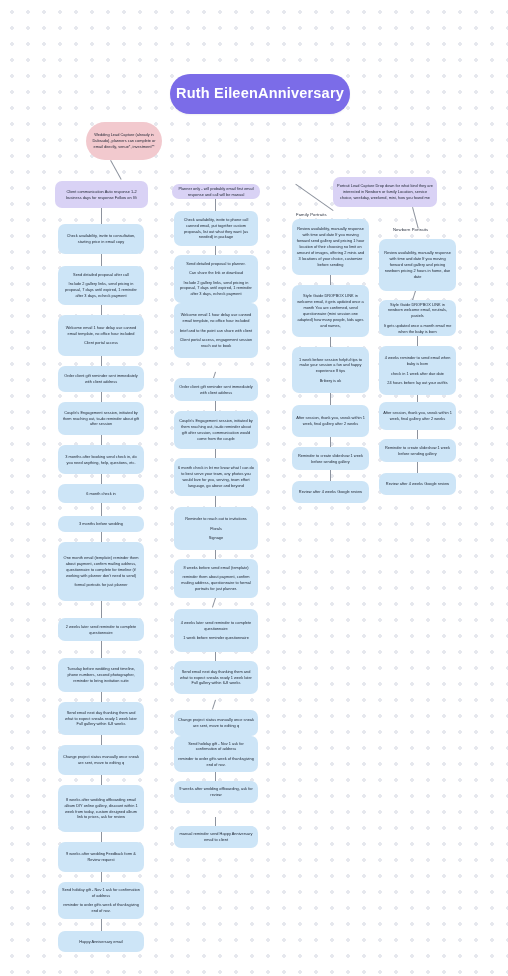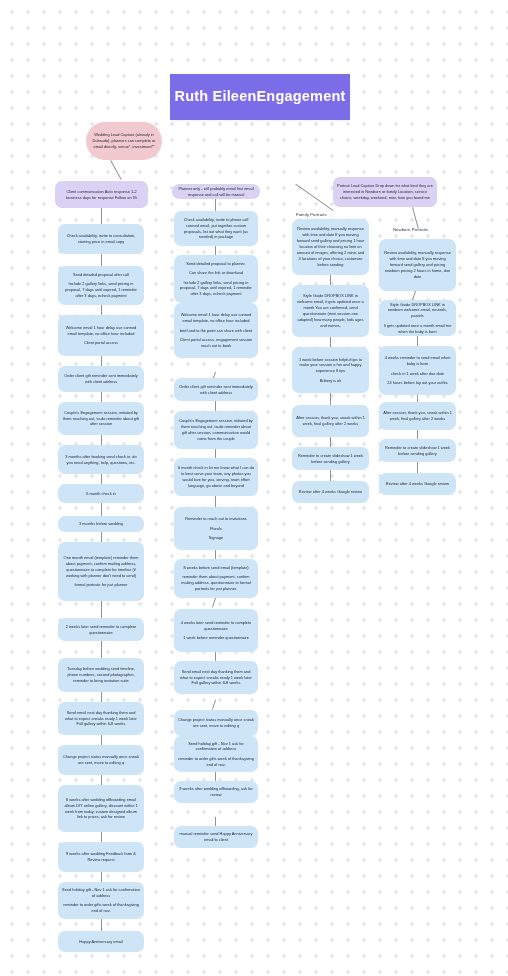--- a/index.html
+++ b/index.html
@@ -10,22 +10,22 @@
     background-size:16px 16px;
     background-position:4px 4px;
     font-family:"Liberation Sans","DejaVu Sans",sans-serif;
     position:relative;overflow:hidden;
     -webkit-font-smoothing:antialiased;
   }
   .canvas{position:absolute;inset:0;}
 
   
   .title-card{
-    position:absolute;left:170px;top:74px;width:180px;height:46px;
-    background:#7b6ce8;border-radius:0;
+    position:absolute;left:170px;top:74px;width:180px;height:40px;
+    background:#7b6ce8;border-radius:20px;
     display:flex;align-items:center;justify-content:center;
     color:#ffffff;font-size:14.5px;font-weight:700;line-height:1.45;
     text-align:center;letter-spacing:.2px;
     box-shadow:0 1px 2px rgba(0,0,0,.06);
   }
 
   
   .node{
     position:absolute;
     box-sizing:border-box;
@@ -58,21 +58,21 @@
   .vline{width:1px;}
   .diag{transform-origin:0 0;height:1px;}
 </style>
 </head>
 <body>
 
 <div class="canvas">
 
   <div class="title-card">
     <span>Ruth Eileen</span>
-    <span>Engagement</span>
+    <span>Anniversary</span>
   </div>
 
   <div class="node pill" style="left:86px;top:122px;width:76px;height:38px;">
     <p>Wedding Lead Capture (already in Dubsado), planners can complete or email directly, venue*, investment**</p>
   </div>
 
   <div class="node lav" style="left:333px;top:177px;width:104px;height:30px;">
     <p>Portrait Lead Capture Drop down for what kind they are interested in Newborn or family Location, service choice, weekday, weekend, mini, how you found me</p>
   </div>
 

